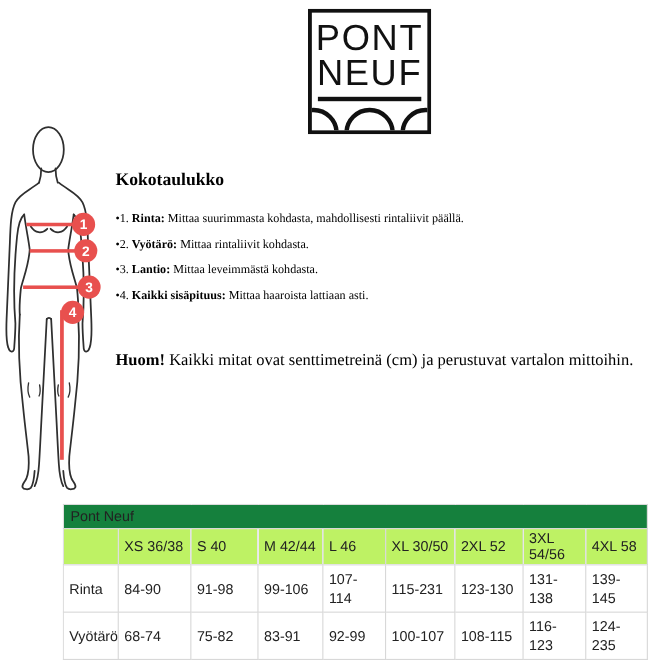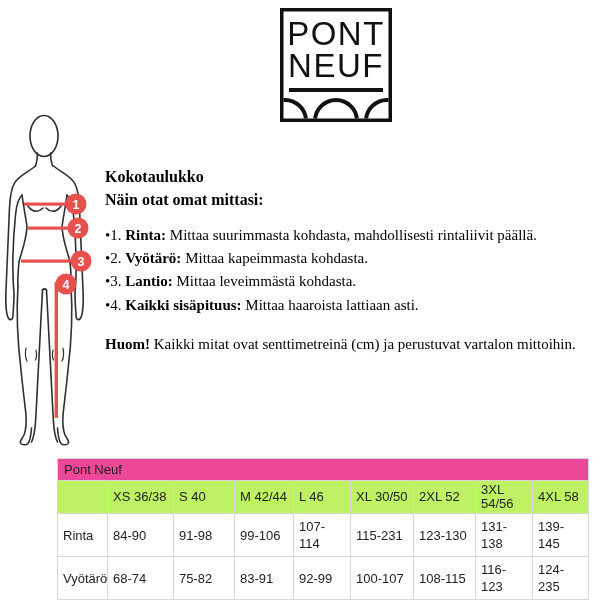--- a/index.html
+++ b/index.html
@@ -7,37 +7,37 @@
     width:600px;height:600px;overflow:hidden;position:relative;
     background:#ffffff;
     font-family:"Liberation Serif", serif;
     color:#000;
   }
   
   .logo{position:absolute;left:280px;top:8px;width:112px;height:124px;}
   
   .figure{position:absolute;left:0px;top:110px;width:110px;height:340px;}
   
-  .instructions{position:absolute;left:105px;top:165px;width:486px;}
+  .instructions{position:absolute;left:105px;top:152px;width:486px;}
   .instructions .h{font-size:16px;font-weight:bold;line-height:23px;margin:0;}
   .instructions ul{margin:13px 0 0 0;padding:0;list-style:none;}
-  .instructions li{font-size:15px;line-height:23.2px;white-space:nowrap;}
-  .instructions .huom{margin:16px 0 0 0;font-size:15px;line-height:22px;white-space:nowrap;}
+  .instructions li{font-size:11px;line-height:23.2px;white-space:nowrap;}
+  .instructions .huom{margin:36px 0 0 0;font-size:15px;line-height:22px;white-space:nowrap;}
   .instructions b{font-weight:bold;}
   
   .table-wrap{position:absolute;left:57px;top:458px;width:533px;height:142px;overflow:hidden;}
   table.size{
     border-collapse:collapse;table-layout:fixed;width:531px;
     font-family:"Liberation Sans", sans-serif;font-size:13px;color:#222;
   }
   table.size td, table.size th{
     border:1px solid #d8d8d8;text-align:left;font-weight:400;
     padding:2px 5px;overflow:hidden;
   }
-  table.size tr.title-row td{padding:3px 6px;height:15px;background:#ec4899;}
+  table.size tr.title-row td{padding:3px 6px;height:15px;background:#15803d;}
   table.size tr.head-row th{background:#bef264;height:26px;line-height:14px;vertical-align:middle;}
   table.size tr.data-row td{height:20px;line-height:17px;padding:4px 5px;vertical-align:middle;}
   .c0{width:50px}.c1{width:66px}.c2{width:61px}.c3{width:59px}
   .c4{width:57px}.c5{width:63px}.c6{width:62px}.c7{width:57px}.c8{width:56px}
 </style>
 </head>
 <body>
 
 <div class="logo">
   <svg width="112" height="114" viewBox="0 0 112 114">
@@ -108,24 +108,23 @@
       <circle cx="81" cy="151" r="10.5" fill="#e8504e"></circle>
       <text x="81" y="155.5">3</text>
       <circle cx="66" cy="174" r="10.5" fill="#e8504e"></circle>
       <text x="66" y="178.5">4</text>
     </g>
   </svg>
 </div>
 
 <div class="instructions">
   <p class="h">Kokotaulukko</p>
-  <p class="h">Näin otat omat mittasi:</p>
   <ul>
     <li><span>•1.</span> <b>Rinta:</b> <span>Mittaa suurimmasta kohdasta, mahdollisesti rintaliivit päällä.</span></li>
-    <li><span>•2.</span> <b>Vyötärö:</b> <span>Mittaa kapeimmasta kohdasta.</span></li>
+    <li><span>•2.</span> <b>Vyötärö:</b> <span>Mittaa rintaliivit kohdasta.</span></li>
     <li><span>•3.</span> <b>Lantio:</b> <span>Mittaa leveimmästä kohdasta.</span></li>
     <li><span>•4.</span> <b>Kaikki sisäpituus:</b> <span>Mittaa haaroista lattiaan asti.</span></li>
   </ul>
   <p class="huom"><b>Huom!</b> <span>Kaikki mitat ovat senttimetreinä (cm) ja perustuvat vartalon mittoihin.</span></p>
 </div>
 
 <div class="table-wrap">
   <table class="size">
     <colgroup>
       <col class="c0">

